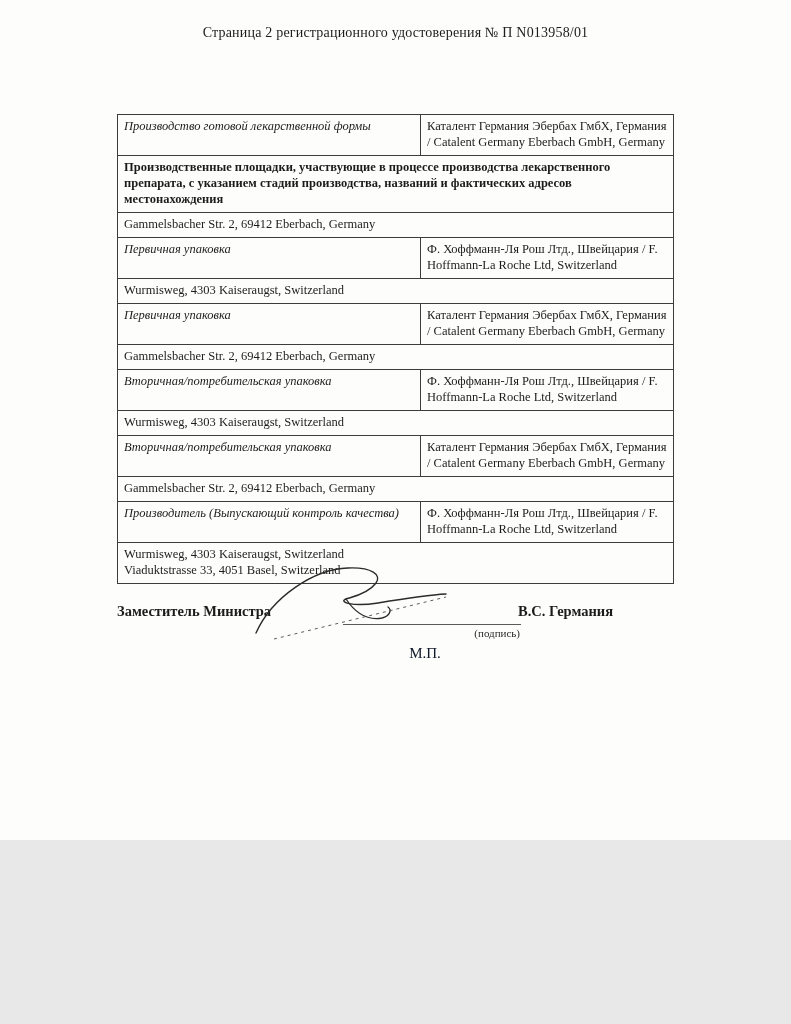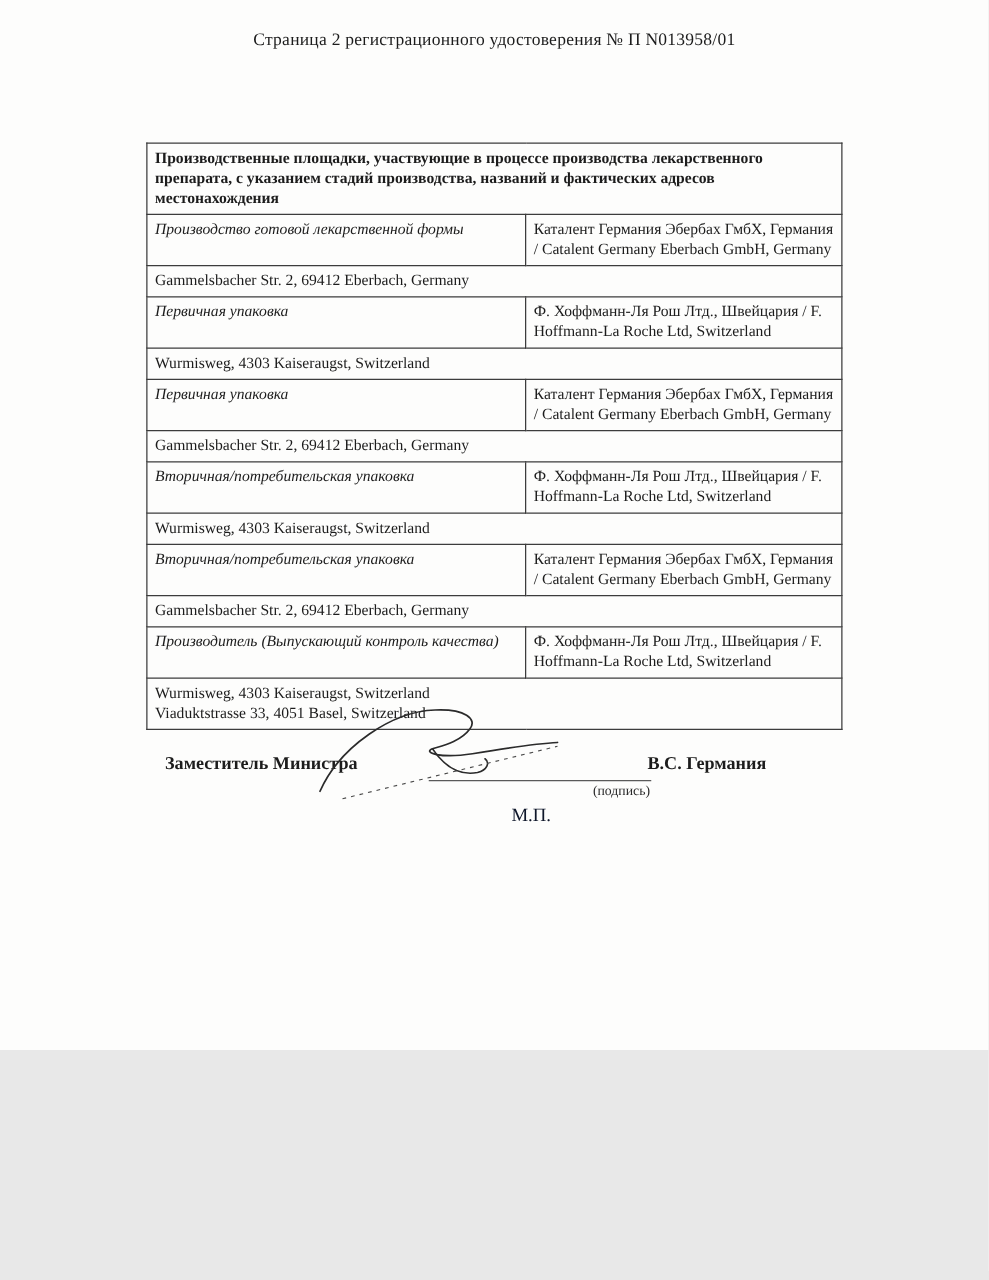--- a/index.html
+++ b/index.html
@@ -22,21 +22,21 @@
     border:1px solid #3c3c3c;padding:3px 6px 5px 6px;vertical-align:top;
     overflow:hidden;
   }
   td.t-title{font-weight:bold;padding:4px 6px 6px 6px;}
   td.stage{font-style:italic;}
   col.c1{width:303px;}
   col.c2{width:253px;}
   td.addr{padding:2px 6px 4px 6px;white-space:pre-line;}
   td.mfr{padding-bottom:10px;}
   .sig-title{
-    position:absolute;left:132px;top:603px;font-weight:bold;font-size:14.5px;
+    position:absolute;left:117px;top:603px;font-weight:bold;font-size:14.5px;
   }
   .sig-name{
     position:absolute;left:518px;top:603px;font-weight:bold;font-size:14.5px;
   }
   .sig-svg{position:absolute;left:250px;top:563px;}
   .sig-line{
     position:absolute;left:343px;top:606px;width:178px;height:18px;
     border-bottom:1.2px solid #5a5a5a;
   }
   .sig-caption{
@@ -59,26 +59,26 @@
 
   <div class="page-header">Страница 2 регистрационного удостоверения № П N013958/01</div>
 
   <table class="prod-table">
     <colgroup>
         <col class="c1">
         <col class="c2">
       </colgroup>
     <tbody>
         <tr>
-      <td class="t-title" colspan="2">Производственные площадки, участвующие в процессе производства лекарственного препарата, с указанием стадий производства, названий и фактических адресов местонахождения</td>
+      <td class="stage">Производство готовой лекарственной формы</td>
+      <td class="mfr">Каталент Германия Эбербах ГмбХ, Германия / Catalent Germany Eberbach GmbH, Germany</td>
     </tr>
 
     <tr>
-      <td class="stage">Производство готовой лекарственной формы</td>
-      <td class="mfr">Каталент Германия Эбербах ГмбХ, Германия / Catalent Germany Eberbach GmbH, Germany</td>
+      <td class="t-title" colspan="2">Производственные площадки, участвующие в процессе производства лекарственного препарата, с указанием стадий производства, названий и фактических адресов местонахождения</td>
     </tr>
     <tr>
       <td class="addr" colspan="2">Gammelsbacher Str. 2, 69412 Eberbach, Germany</td>
     </tr>
 
     <tr>
       <td class="stage">Первичная упаковка</td>
       <td class="mfr">Ф. Хоффманн-Ля Рош Лтд., Швейцария / F. Hoffmann-La Roche Ltd, Switzerland</td>
     </tr>
     <tr>

